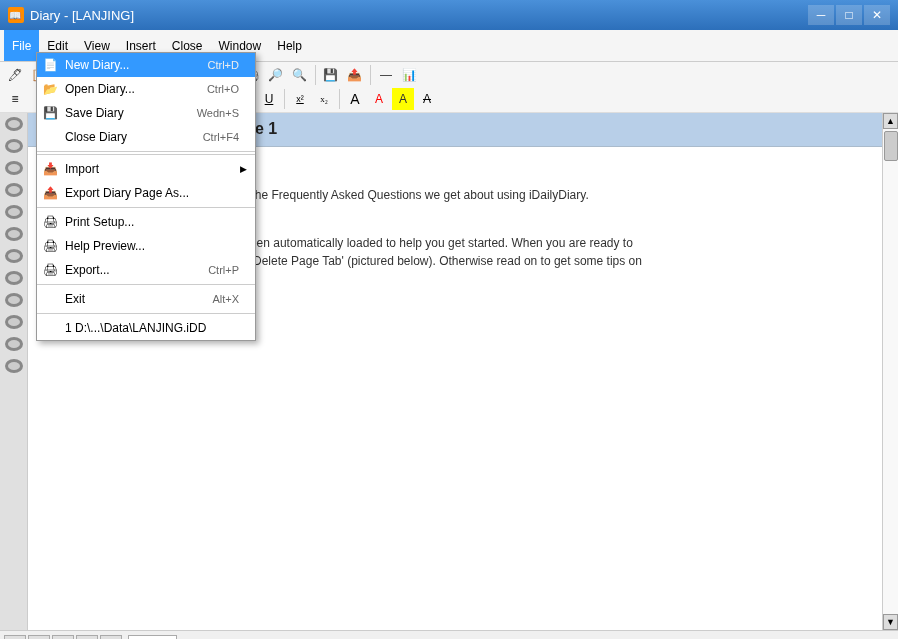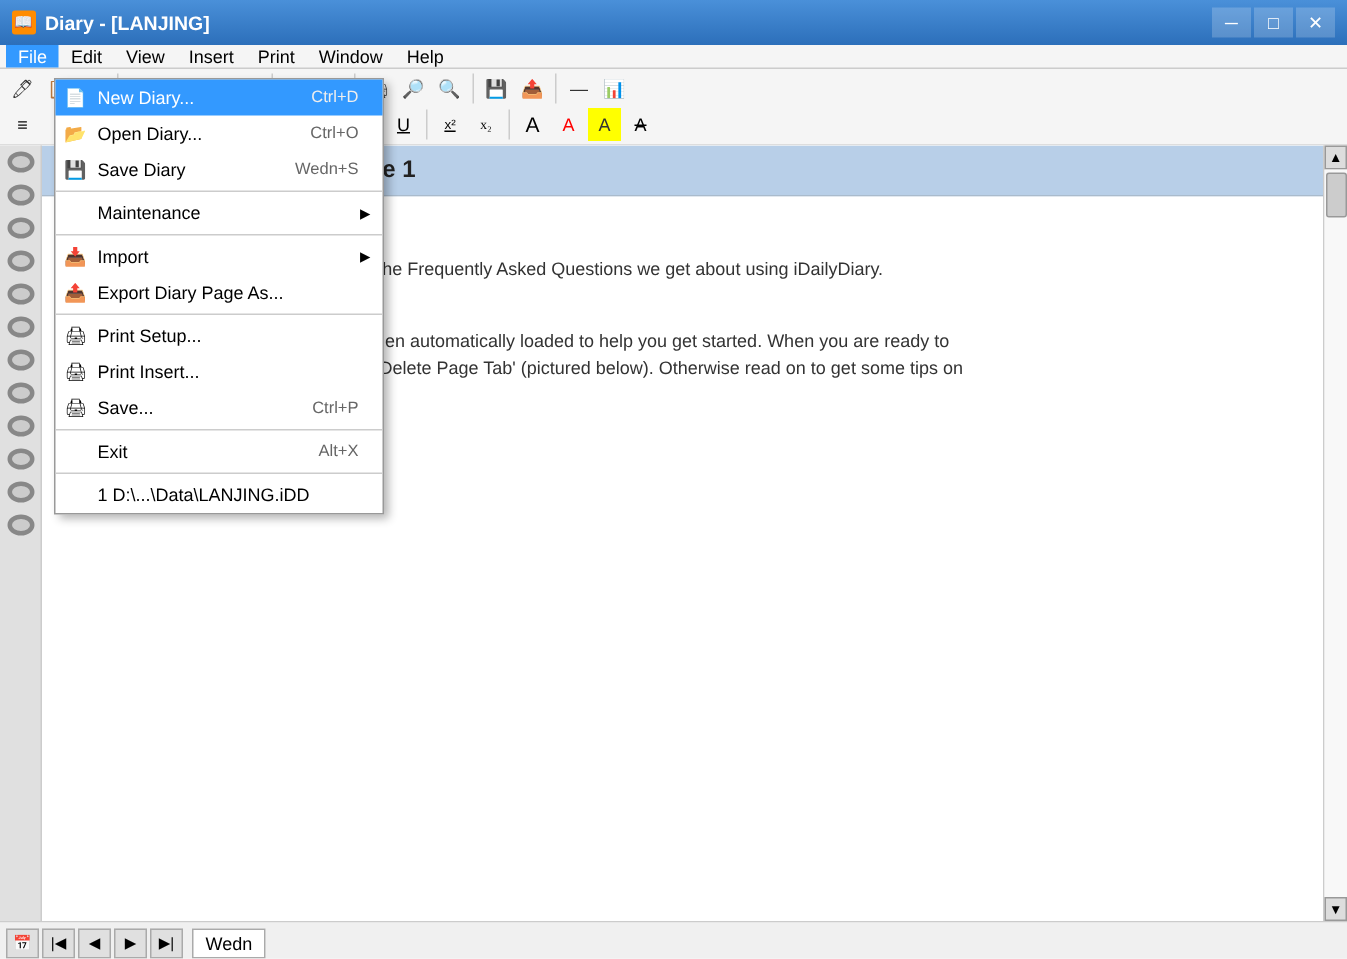--- a/index.html
+++ b/index.html
@@ -11,29 +11,29 @@
       color: white;
       height: 30px;
       display: flex;
       align-items: center;
       justify-content: space-between;
       padding: 0 8px;
       user-select: none;
     }
     .title-bar-left { display: flex; align-items: center; gap: 6px; }
     .title-bar-icon { width: 16px; height: 16px; background: #ff8c00; border-radius: 2px; display: flex; align-items: center; justify-content: center; font-size: 10px; }
-    .title-bar-title { font-size: 13px; font-weight: 700; }
+    .title-bar-title { font-size: 13px; font-weight: 400; }
     .title-bar-controls { display: flex; gap: 2px; }
     .title-ctrl { width: 26px; height: 20px; background: rgba(255,255,255,0.2); border: none; color: white; cursor: pointer; font-size: 12px; display: flex; align-items: center; justify-content: center; }
 
     
     .menu-bar {
       background: #f5f5f5;
       border-bottom: 1px solid #ccc;
-      height: 16px;
+      height: 32px;
       display: flex;
       align-items: center;
       padding: 0 4px;
     }
     .menu-item {
       padding: 2px 8px;
       cursor: pointer;
       font-size: 12px;
       height: 100%;
       display: flex;
@@ -166,21 +166,21 @@
     <button class="title-ctrl">□</button>
     <button class="title-ctrl close">✕</button>
   </div>
 </div>
 
 <div class="menu-bar">
   <div class="menu-item active">File</div>
   <div class="menu-item">Edit</div>
   <div class="menu-item">View</div>
   <div class="menu-item">Insert</div>
-  <div class="menu-item">Print</div>
+  <div class="menu-item">Close</div>
   <div class="menu-item">Window</div>
   <div class="menu-item">Help</div>
 </div>
 
 <div class="toolbar-area">
   <div class="toolbar-row">
     <button class="tb-btn">🖊</button>
     <button class="tb-btn">📋</button>
     <button class="tb-btn">⊕</button>
     <div class="tb-sep"></div>
@@ -295,51 +295,51 @@
   <div class="dd-item">
     <span class="dd-icon">📂</span>
     <span>Open Diary...</span>
     <span class="dd-shortcut">Ctrl+O</span>
   </div>
   <div class="dd-item">
     <span class="dd-icon">💾</span>
     <span>Save Diary</span>
     <span class="dd-shortcut">Wedn+S</span>
   </div>
-  <div class="dd-sep"></div>
-  <div class="dd-item sub">
+  <div class="dd-item">
     <span class="dd-icon"></span>
-    <span>Maintenance</span>
-    <span class="dd-shortcut"></span>
-  </div>
+    <span>Close Diary</span>
+    <span class="dd-shortcut">Ctrl+F4</span>
+  </div>
+  <div class="dd-sep"></div>
   <div class="dd-sep"></div>
   <div class="dd-item sub">
     <span class="dd-icon">📥</span>
     <span>Import</span>
     <span class="dd-shortcut"></span>
   </div>
   <div class="dd-item">
     <span class="dd-icon">📤</span>
     <span>Export Diary Page As...</span>
     <span class="dd-shortcut"></span>
   </div>
   <div class="dd-sep"></div>
   <div class="dd-item">
     <span class="dd-icon">🖨</span>
     <span>Print Setup...</span>
     <span class="dd-shortcut"></span>
   </div>
   <div class="dd-item">
     <span class="dd-icon">🖨</span>
-    <span>Print Insert...</span>
+    <span>Help Preview...</span>
     <span class="dd-shortcut"></span>
   </div>
   <div class="dd-item">
     <span class="dd-icon">🖨</span>
-    <span>Save...</span>
+    <span>Export...</span>
     <span class="dd-shortcut">Ctrl+P</span>
   </div>
   <div class="dd-sep"></div>
   <div class="dd-item">
     <span class="dd-icon"></span>
     <span>Exit</span>
     <span class="dd-shortcut">Alt+X</span>
   </div>
   <div class="dd-sep"></div>
   <div class="dd-item">

